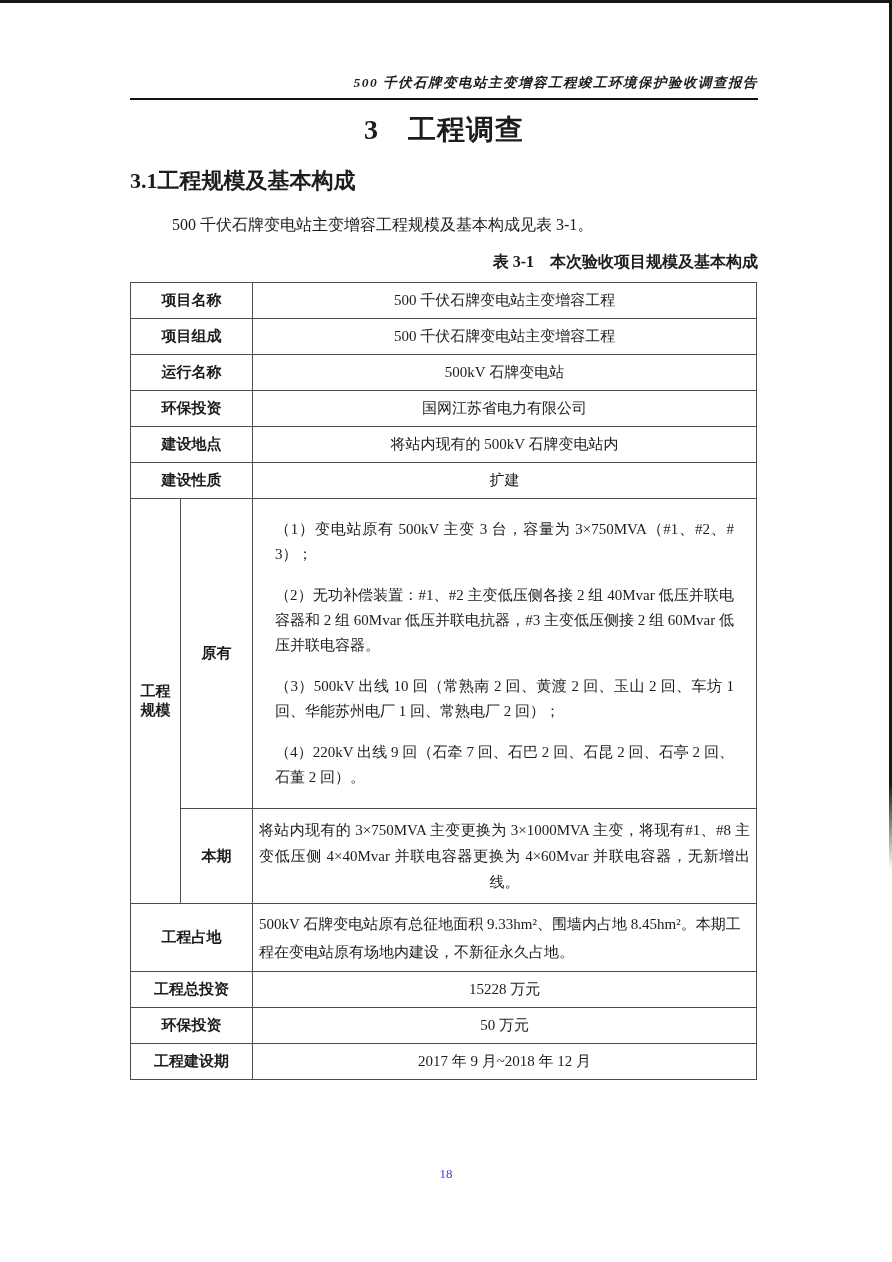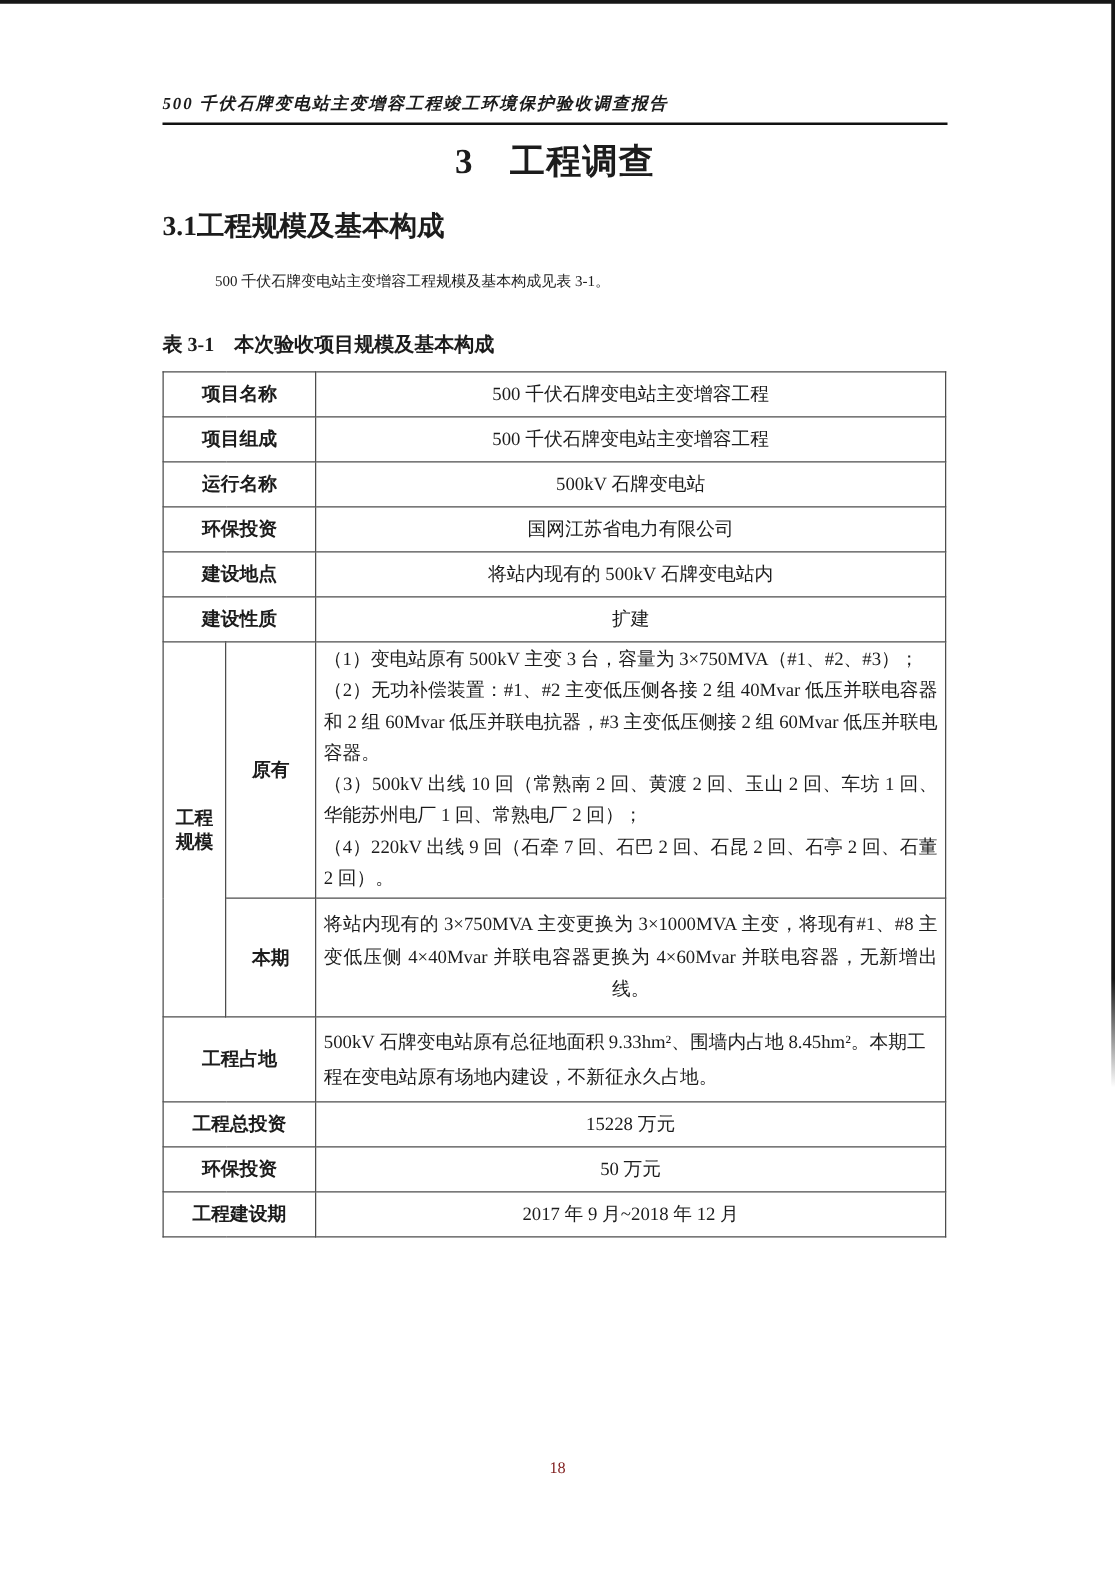--- a/index.html
+++ b/index.html
@@ -13,21 +13,21 @@
   }
   
   .scan-edge-top { position:absolute; top:0; left:0; width:892px; height:3px; background:#161616; }
   .scan-edge-right { position:absolute; top:0; right:0; width:3px; height:870px;
     background:linear-gradient(to bottom,#161616 90%, rgba(22,22,22,0)); }
 
   .content { padding:0 134px 0 130px; }
 
   .report-header {
     margin-top:74px;
-    text-align:left;
+    text-align:right;
     font-size:13.5px;
     font-weight:bold;
     font-style:italic;
     letter-spacing:1.5px;
     line-height:18px;
   }
   .header-rule { margin-top:6px; border-bottom:2.5px solid #121212; height:0; }
 
   .chapter-heading {
     margin:13px 0 0 0;
@@ -39,26 +39,26 @@
   }
   .section-heading {
     margin:20px 0 0 0;
     font-size:22px;
     font-weight:bold;
     line-height:28px;
   }
   .intro-paragraph {
     margin:19px 0 0 0;
     padding-left:42px;
-    font-size:12px;
+    font-size:16px;
     line-height:22px;
   }
   .table-title {
-    margin:30px 0 0 0;
-    text-align:left;
+    margin:15px 0 0 0;
+    text-align:right;
     font-size:16px;
     font-weight:bold;
     line-height:22px;
   }
 
   table.project-table {
     margin-top:9px;
     border-collapse:collapse;
     table-layout:fixed;
     width:626px;
@@ -66,31 +66,31 @@
   table.project-table td {
     border:1px solid #4d4d4d;
     font-size:15px;
     vertical-align:middle;
     padding:2px 6px;
     word-break:break-all;
   }
   td.lab { font-weight:bold; text-align:center; padding:2px 2px; }
   td.val { text-align:center; }
   td.content-cell { padding:4px 8px; }
-  .content-cell p { margin:0; text-align:justify; line-height:25px; }
+  .content-cell p { margin:16px; text-align:justify; line-height:25px; }
   td.current-cell { text-align:justify; text-align-last:center; line-height:26px; padding:6px 8px; }
   td.land-cell { line-height:28px; padding:4px 8px; }
 
   .page-number {
     position:absolute;
     top:1166px; left:0;
     width:892px;
     text-align:center;
     font-size:13px;
-    color:#7f1d1d;
+    color:#6d28d9;
   }
 </style>
 </head>
 <body>
 
 <div class="scan-edge-top"></div>
 <div class="scan-edge-right"></div>
 
 <div class="content">
 

